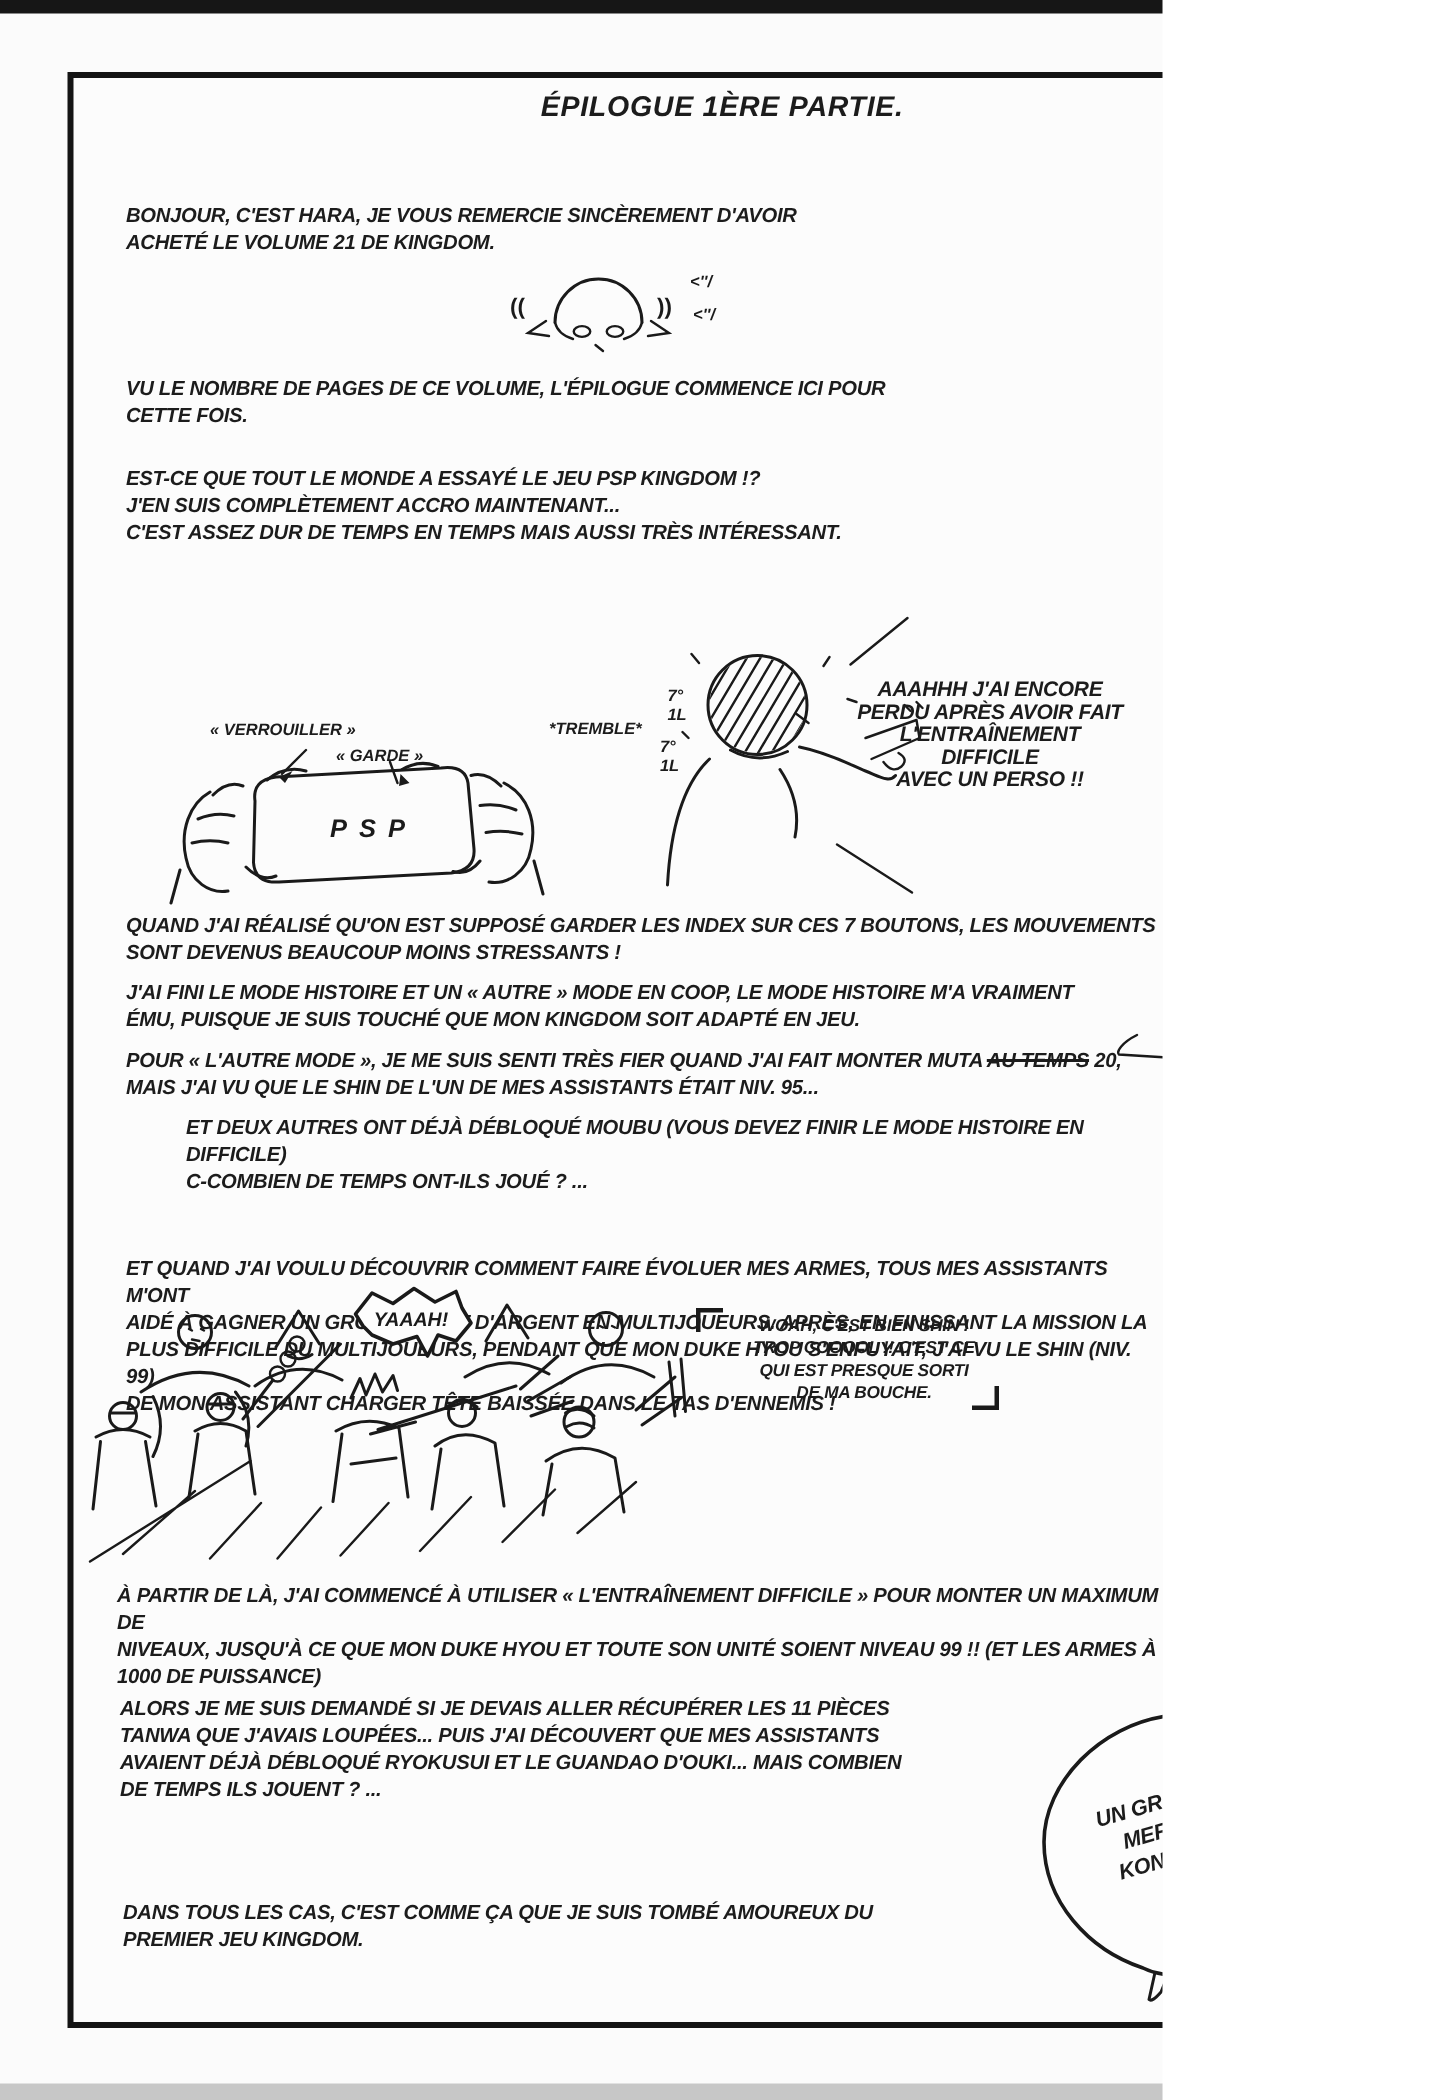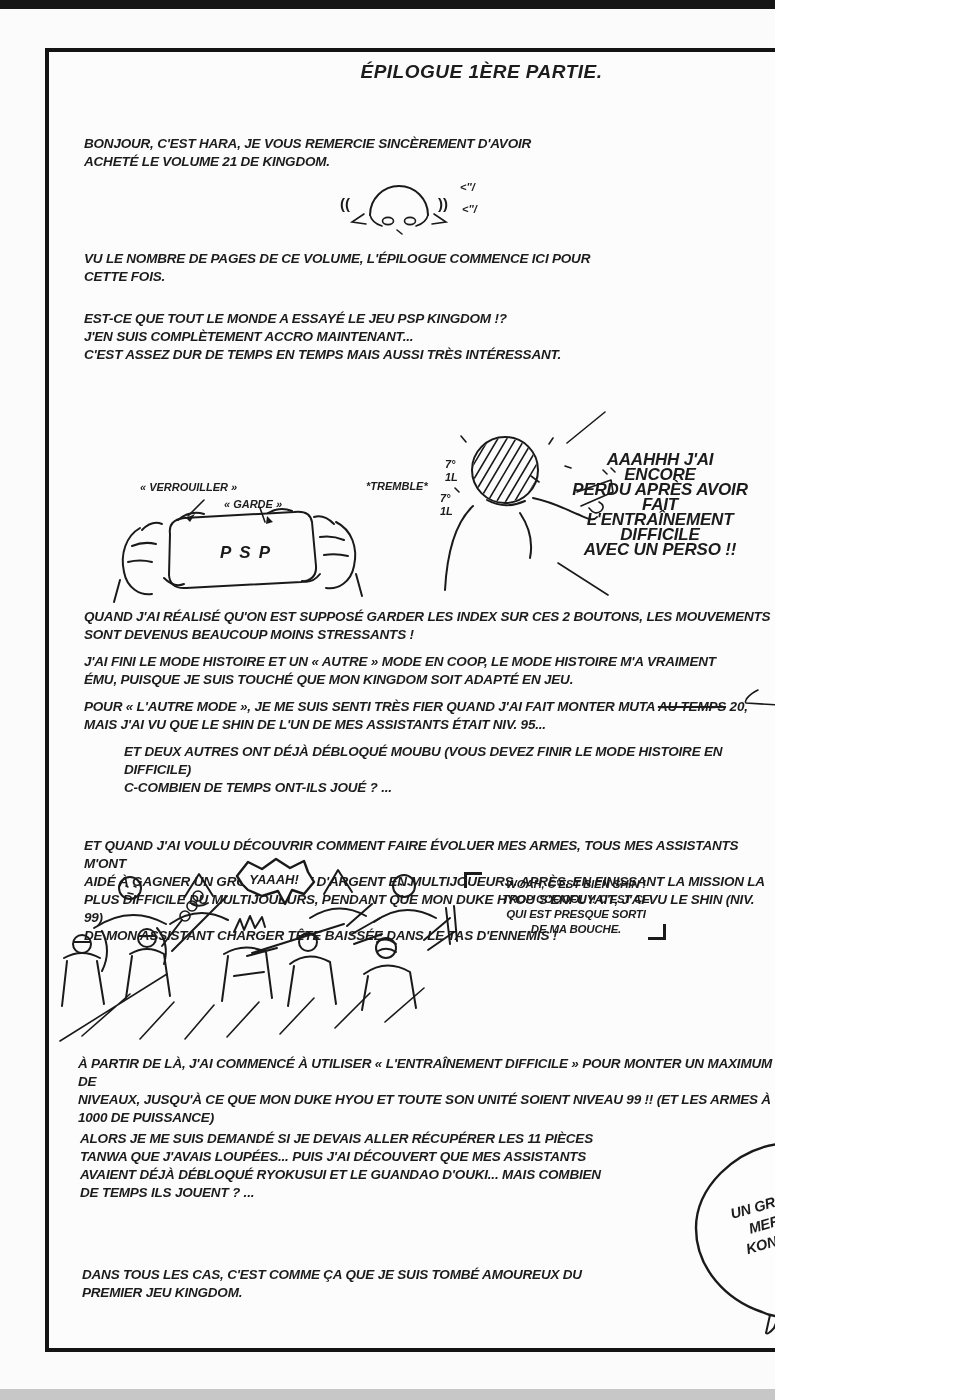--- a/index.html
+++ b/index.html
@@ -24,21 +24,21 @@
   #p9{left:78px;top:1055px;}
   #p10{left:80px;top:1130px;}
   #p11{left:80px;top:1212px;}
   #p12{left:82px;top:1266px;}
   .struck{text-decoration:line-through;text-decoration-thickness:2px;}
   .small-label{font-size:11px;line-height:13px;letter-spacing:0;}
   #label-lock{left:140px;top:481px;}
   #label-guard{left:224px;top:498px;}
   #label-tremble{left:366px;top:480px;}
   #tremble-speech{left:570px;top:452px;width:180px;text-align:center;
-                  font-size:17px;line-height:15px;}
+                  font-size:14px;line-height:15px;}
   #woah-quote{left:492px;top:877px;width:168px;text-align:center;font-size:11.5px;line-height:15px;}
   .bracket{position:absolute;width:15px;height:13px;}
   #bracket-open{left:464px;top:872px;border-top:3px solid #1a1a1a;border-left:3px solid #1a1a1a;}
   #bracket-close{left:648px;top:924px;border-bottom:3px solid #1a1a1a;border-right:3px solid #1a1a1a;}
   #sfx-col1{left:445px;top:458px;font-size:11px;line-height:13px;}
   #sfx-col2{left:440px;top:492px;font-size:11px;line-height:13px;}
   #merci-text{left:708px;top:1194px;width:130px;text-align:center;font-size:14.5px;line-height:19px;
               transform:rotate(-16deg);}
   #page-num{left:826px;top:1314px;width:32px;text-align:center;font-size:16px;line-height:18px;
             transform:rotate(8deg);}
@@ -62,21 +62,21 @@
 
   <div class="txt title">ÉPILOGUE 1ÈRE PARTIE.</div>
 
   <div class="txt" id="p1">BONJOUR, C'EST HARA, JE VOUS REMERCIE SINCÈREMENT D'AVOIR
 ACHETÉ LE VOLUME 21 DE KINGDOM.</div>
   <div class="txt" id="p2">VU LE NOMBRE DE PAGES DE CE VOLUME, L'ÉPILOGUE COMMENCE ICI POUR
 CETTE FOIS.</div>
   <div class="txt" id="p3">EST-CE QUE TOUT LE MONDE A ESSAYÉ LE JEU PSP KINGDOM !?
 J'EN SUIS COMPLÈTEMENT ACCRO MAINTENANT...
 C'EST ASSEZ DUR DE TEMPS EN TEMPS MAIS AUSSI TRÈS INTÉRESSANT.</div>
-  <div class="txt" id="p4">QUAND J'AI RÉALISÉ QU'ON EST SUPPOSÉ GARDER LES INDEX SUR CES 2 BOUTONS, LES MOUVEMENTS
+  <div class="txt" id="p4">QUAND J'AI RÉALISÉ QU'ON EST SUPPOSÉ GARDER LES INDEX SUR CES 7 BOUTONS, LES MOUVEMENTS
 SONT DEVENUS BEAUCOUP MOINS STRESSANTS !</div>
   <div class="txt" id="p5">J'AI FINI LE MODE HISTOIRE ET UN « AUTRE » MODE EN COOP, LE MODE HISTOIRE M'A VRAIMENT
 ÉMU, PUISQUE JE SUIS TOUCHÉ QUE MON KINGDOM SOIT ADAPTÉ EN JEU.</div>
   <div class="txt" id="p6"><span>POUR « L'AUTRE MODE », JE ME SUIS SENTI TRÈS FIER QUAND J'AI FAIT MONTER MUTA </span><span class="struck">AU TEMPS</span><span> 20,
 MAIS J'AI VU QUE LE SHIN DE L'UN DE MES ASSISTANTS ÉTAIT NIV. 95...</span></div>
   <div class="txt" id="p7">ET DEUX AUTRES ONT DÉJÀ DÉBLOQUÉ MOUBU (VOUS DEVEZ FINIR LE MODE HISTOIRE EN DIFFICILE)
 C-COMBIEN DE TEMPS ONT-ILS JOUÉ ? ...</div>
   <div class="txt" id="p8">ET QUAND J'AI VOULU DÉCOUVRIR COMMENT FAIRE ÉVOLUER MES ARMES, TOUS MES ASSISTANTS M'ONT
 AIDÉ À GAGNER UN GROS PAQUET D'ARGENT EN MULTIJOUEURS. APRÈS, EN FINISSANT LA MISSION LA
 PLUS DIFFICILE DU MULTIJOUEURS, PENDANT QUE MON DUKE HYOU S'ENFUYAIT, J'AI VU LE SHIN (NIV. 99)

